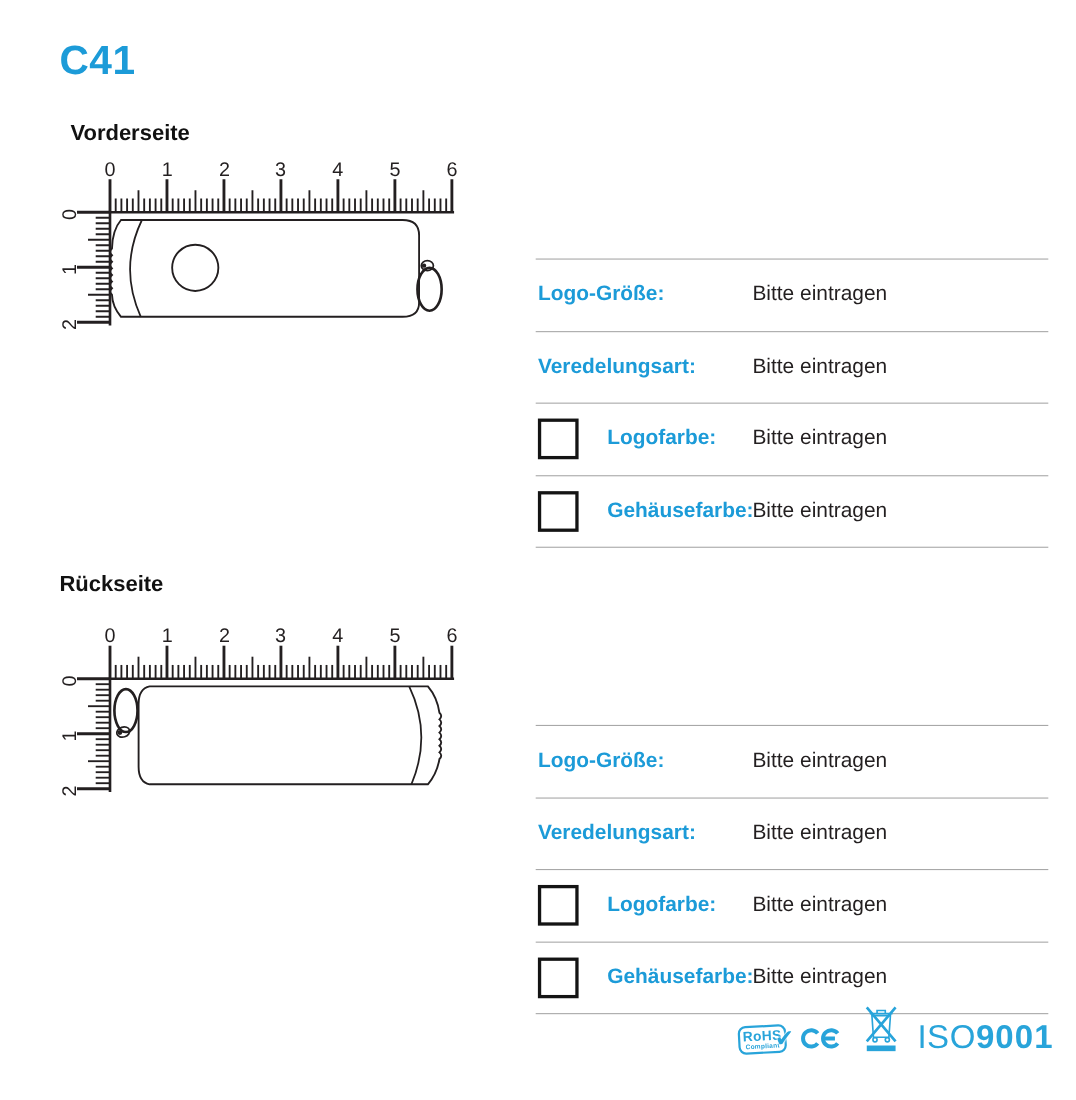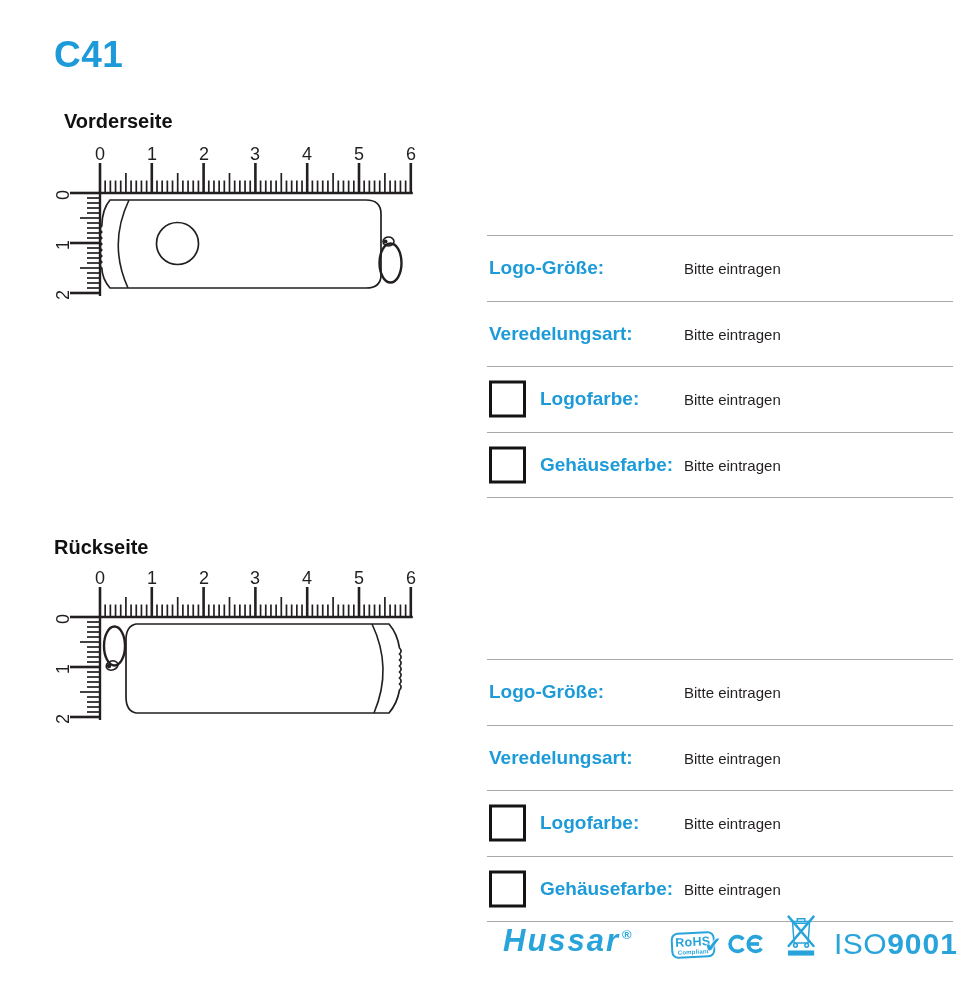--- a/index.html
+++ b/index.html
@@ -25,24 +25,24 @@
   .ticks line{stroke:var(--ink);}
   .draw{stroke:var(--ink);fill:none;}
 
   
   .form{position:absolute;width:466px;border-top:1px solid var(--line);margin-top:39px;}
   .frow{position:relative;height:64.5px;border-bottom:1px solid var(--line);}
   .flabel{
     position:absolute;left:2px;top:50%;transform:translateY(-50%);
     color:var(--accent);font-weight:bold;font-size:19px;white-space:nowrap;
   }
-  .frow.boxed .flabel{left:53px;}
+  .frow.boxed .flabel{left:65px;}
   .fvalue{
     position:absolute;left:197px;top:50%;transform:translateY(-50%);
-    color:var(--ink);font-size:15px;white-space:nowrap;
+    color:var(--ink);font-size:19px;white-space:nowrap;
   }
   .fbox{
     position:absolute;left:2px;top:50%;transform:translateY(-50%);
     width:31px;height:31px;border:3px solid #141414;background:#fff;box-sizing:content-box;
   }
 
   
   .brand{
     left:503px;top:925px;color:var(--footer);
     font-size:31px;font-weight:bold;font-style:italic;letter-spacing:2px;line-height:1;
@@ -205,21 +205,21 @@
       <span class="flabel">Logofarbe:</span>
       <span class="fvalue">Bitte eintragen</span>
     </div>
     <div class="frow boxed">
       <span class="fbox"></span>
       <span class="flabel">Gehäusefarbe:</span>
       <span class="fvalue">Bitte eintragen</span>
     </div>
   </div>
 
-  <div class="abs sec-heading" style="left:54px;top:536px">Rückseite</div>
+  <div class="abs sec-heading" style="left:54px;top:520px">Rückseite</div>
 
   <svg class="fig-svg" style="left:40px;top:560px" width="390" height="180" viewBox="40 560 390 180">
     <g id="bh" class="ticks">
         <line x1="99" y1="617" x2="412.79999999999995" y2="617" stroke-width="2.4"></line>
         <line x1="100" y1="587" x2="100" y2="617" stroke-width="2.6"></line>
         <line x1="105.18" y1="604.5" x2="105.18" y2="617" stroke-width="1.7"></line>
         <line x1="110.36" y1="604.5" x2="110.36" y2="617" stroke-width="1.7"></line>
         <line x1="115.53999999999999" y1="604.5" x2="115.53999999999999" y2="617" stroke-width="1.7"></line>
         <line x1="120.72" y1="604.5" x2="120.72" y2="617" stroke-width="1.7"></line>
         <line x1="125.9" y1="597" x2="125.9" y2="617" stroke-width="1.7"></line>
@@ -338,21 +338,20 @@
       <span class="flabel">Logofarbe:</span>
       <span class="fvalue">Bitte eintragen</span>
     </div>
     <div class="frow boxed">
       <span class="fbox"></span>
       <span class="flabel">Gehäusefarbe:</span>
       <span class="fvalue">Bitte eintragen</span>
     </div>
   </div>
 
-  <div class="abs brand"><span>Hussar</span><span class="reg">®</span></div>
 
   <div class="abs rohs">
     <span class="rohs-line1">RoHS</span>
     <span class="rohs-line2">Compliant</span>
     <span class="rohs-check">✔</span>
   </div>
 
   <svg class="abs" style="left:726px;top:934px" width="38" height="20" viewBox="0 0 46 24">
     <path d="M 21 6.5 A 9 9 0 1 0 21 17.5" fill="none" stroke="var(--footer)" stroke-width="4.4"></path>
     <path d="M 43 6.5 A 9 9 0 1 0 43 17.5" fill="none" stroke="var(--footer)" stroke-width="4.4"></path>

